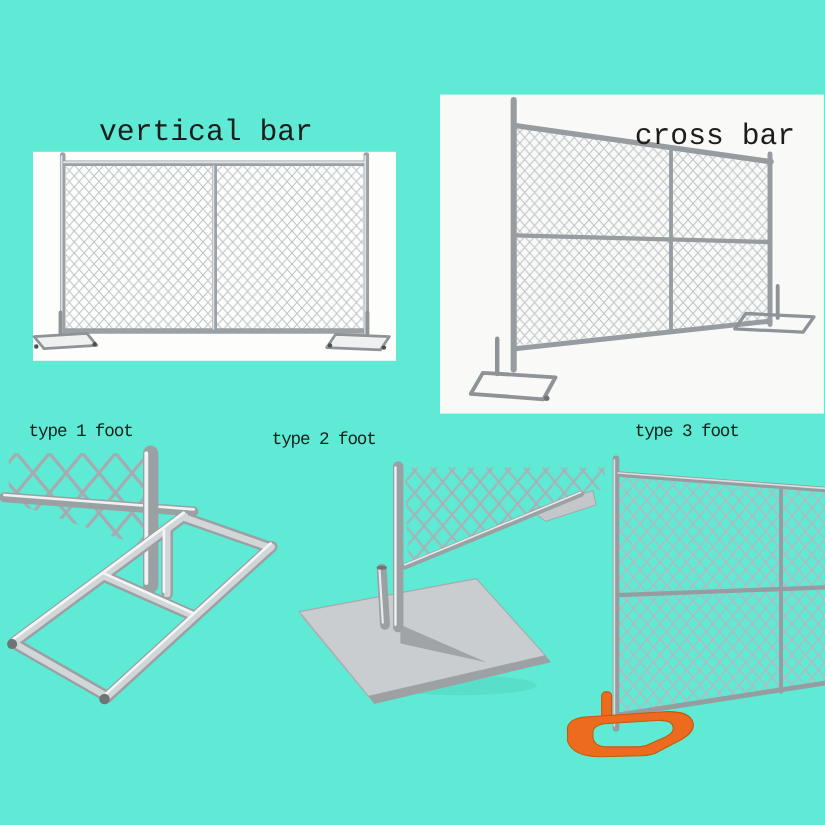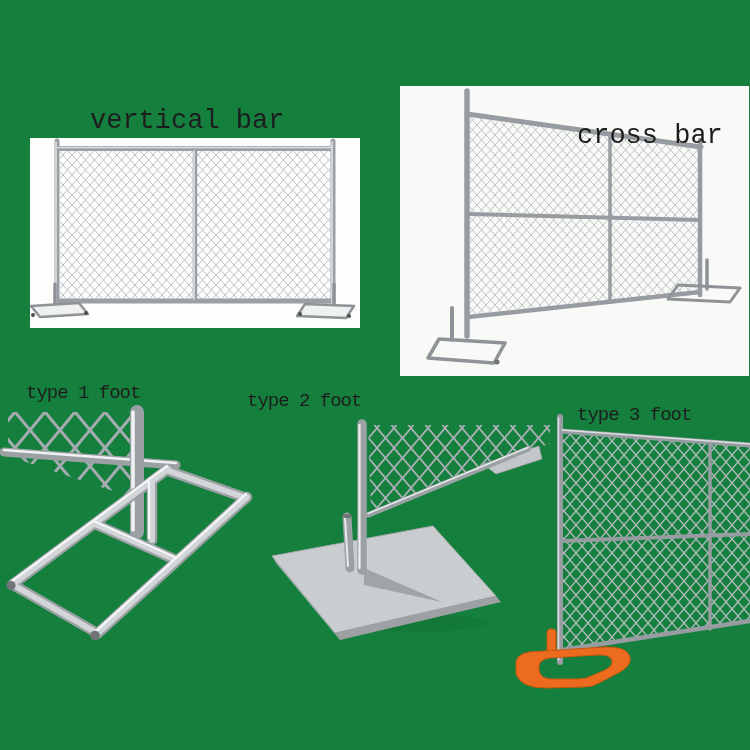--- a/index.html
+++ b/index.html
@@ -1,28 +1,28 @@
 <!DOCTYPE html>
 <html><head>
 <meta charset="utf-8">
 <style>
   html,body{margin:0;padding:0;}
   body{width:750px;height:750px;background:#ffffff;overflow:hidden;
        font-family:"Liberation Mono","DejaVu Sans Mono",monospace;}
-  .stage{position:relative;width:750px;height:750px;background:#15803d;}
+  .stage{position:relative;width:750px;height:750px;background:#5eead4;}
   .scene{position:absolute;left:0;top:0;}
   .lbl{position:absolute;color:#1d1d1d;white-space:pre;line-height:1;
        font-family:"Liberation Mono","DejaVu Sans Mono",monospace;}
   .lbl-top{font-size:27px;letter-spacing:0px;}
-  .lbl-bot{font-size:19px;letter-spacing:-1px;}
+  .lbl-bot{font-size:16px;letter-spacing:-1px;}
   #lbl-vertical-bar{left:90px;top:108px;}
-  #lbl-cross-bar{left:577px;top:112px;margin-top:11px;}
+  #lbl-cross-bar{left:577px;top:112px;}
   #lbl-type1{left:26px;top:384px;}
   #lbl-type2{left:227px;top:392px;margin-left:20px;}
-  #lbl-type3{left:577px;top:406px;}
+  #lbl-type3{left:577px;top:384px;}
 </style>
 </head>
 <body>
 
 <div class="stage">
 
 <svg class="scene" width="750" height="750" viewBox="0 0 750 750">
   <defs>
     <pattern id="mesh9" width="9" height="10" patternUnits="userSpaceOnUse">
       <path d="M0,5 L4.5,0 L9,5 L4.5,10 Z" fill="none" stroke="#bcc1c5" stroke-width="1"></path>

